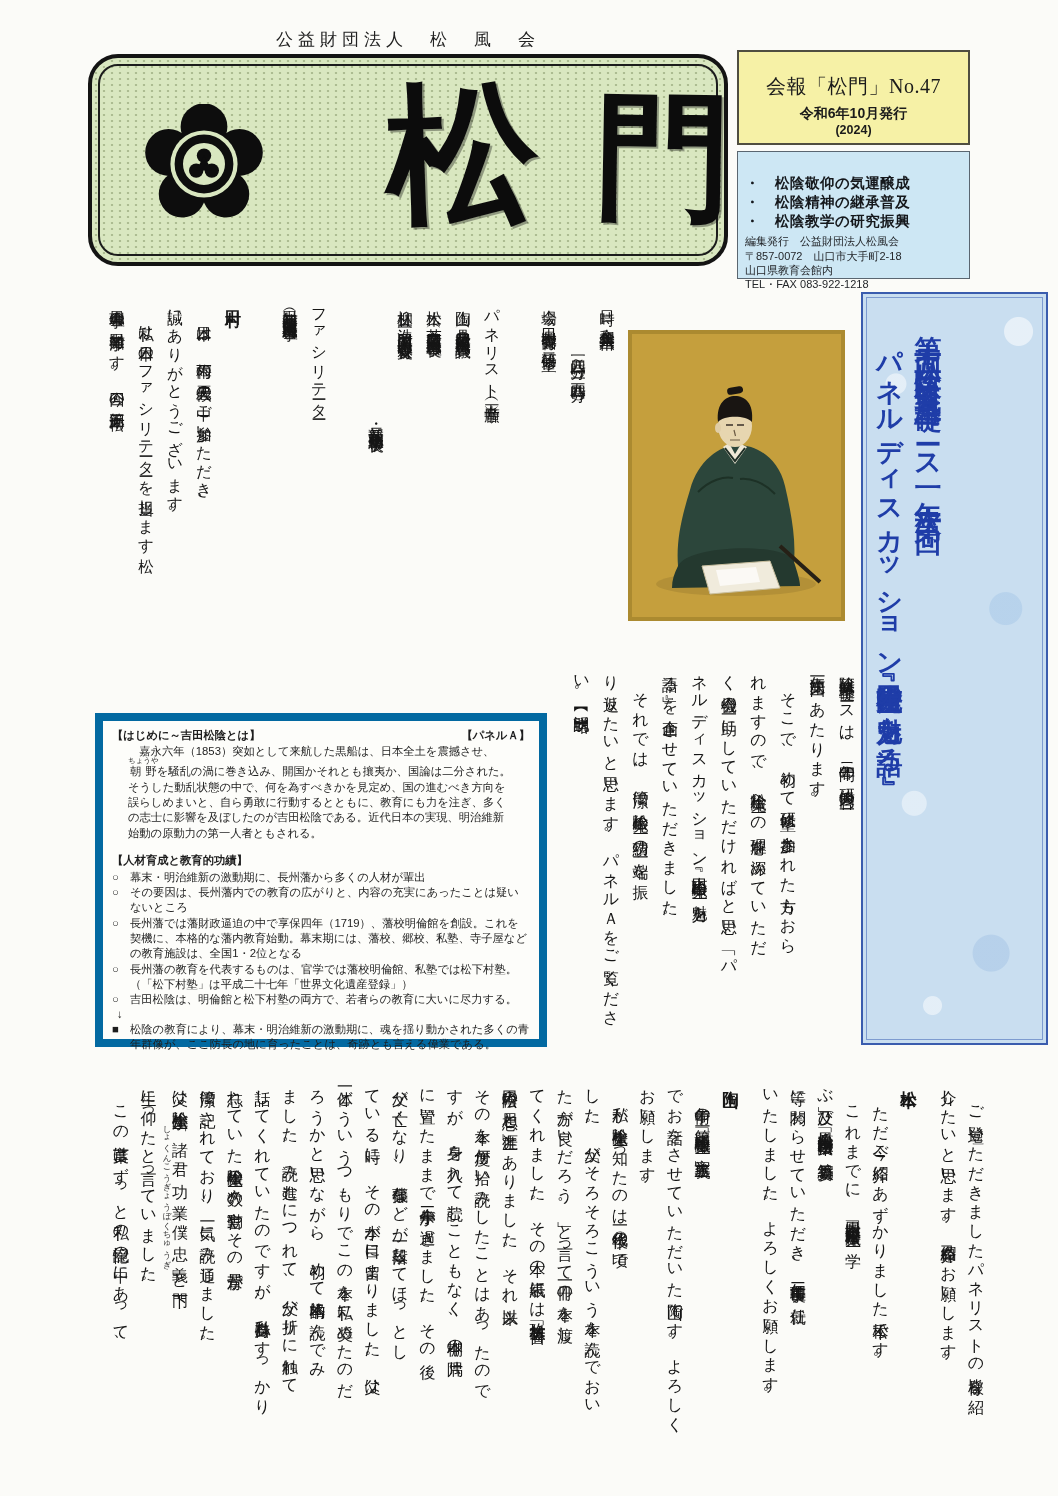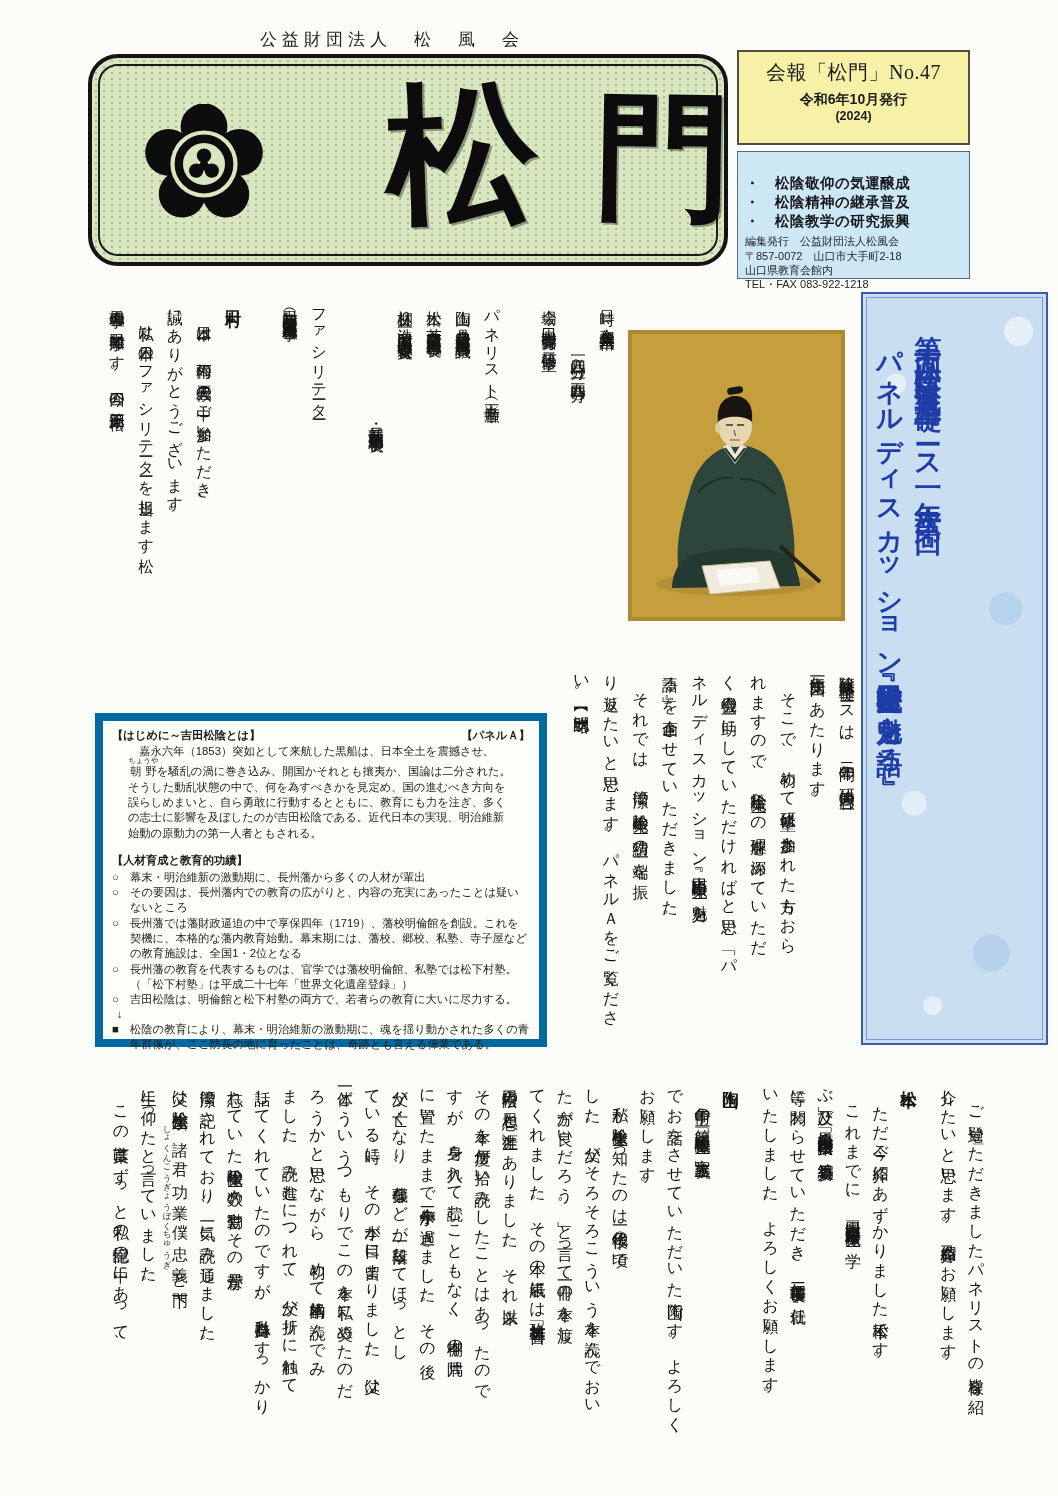--- a/index.html
+++ b/index.html
@@ -3,21 +3,21 @@
 <meta charset="utf-8">
 <style>
   html,body{margin:0;padding:0;background:#e8e8e4;}
   .page{
     position:relative;width:1058px;height:1496px;margin:0 auto;
     background:#fbfbf8;color:#1b1b1b;overflow:hidden;
     font-family:"Liberation Serif","DejaVu Serif",serif;
   }
   
   .org-label{
-    position:absolute;left:72px;top:28px;width:640px;text-align:center;
+    position:absolute;left:88px;top:28px;width:640px;text-align:center;
     font-size:17px;letter-spacing:5px;color:#222;
     font-family:"Liberation Serif","DejaVu Serif",serif;
   }
   .masthead{
     position:absolute;left:88px;top:54px;width:640px;height:212px;
     border:4px solid #141414;border-radius:30px;box-sizing:border-box;
     background:#d9e7c0;
     background-image:radial-gradient(rgba(80,100,50,0.33) 0.9px, rgba(0,0,0,0) 1.7px);
     background-size:8px 6px;
   }
@@ -29,21 +29,21 @@
     position:absolute;font-weight:bold;color:#0c0c0c;line-height:1;
     font-family:"Liberation Serif","DejaVu Serif",serif;
     text-shadow:2px 2px 0 rgba(10,10,10,.35);
   }
   .title-ch.ch1{left:286px;top:14px;font-size:152px;transform:rotate(-2deg);}
   .title-ch.ch2{left:494px;top:24px;font-size:138px;transform:rotate(1deg);}
   
   .issue-box{
     position:absolute;left:737px;top:50px;width:233px;height:95px;
     border:2px solid #4f4e40;background:#f6f1a6;box-sizing:border-box;
-    text-align:center;padding-top:7px;
+    text-align:center;padding-top:21px;
   }
   .issue-title{font-size:20px;letter-spacing:0.5px;}
   .issue-date{font-size:14px;font-weight:bold;margin-top:5px;font-family:"Liberation Sans","DejaVu Sans",sans-serif;}
   .issue-year{font-size:12.5px;font-weight:bold;font-family:"Liberation Sans","DejaVu Sans",sans-serif;}
   .purpose-box{
     position:absolute;left:737px;top:151px;width:233px;height:128px;
     border:1.5px solid #5a6670;background:#cde7f4;box-sizing:border-box;
     padding:22px 7px 4px;font-family:"Liberation Sans","DejaVu Sans",sans-serif;
   }
   .purpose-bullets{font-size:14.5px;font-weight:600;line-height:1.32;white-space:pre-line;letter-spacing:0.5px;color:#15181c;}

